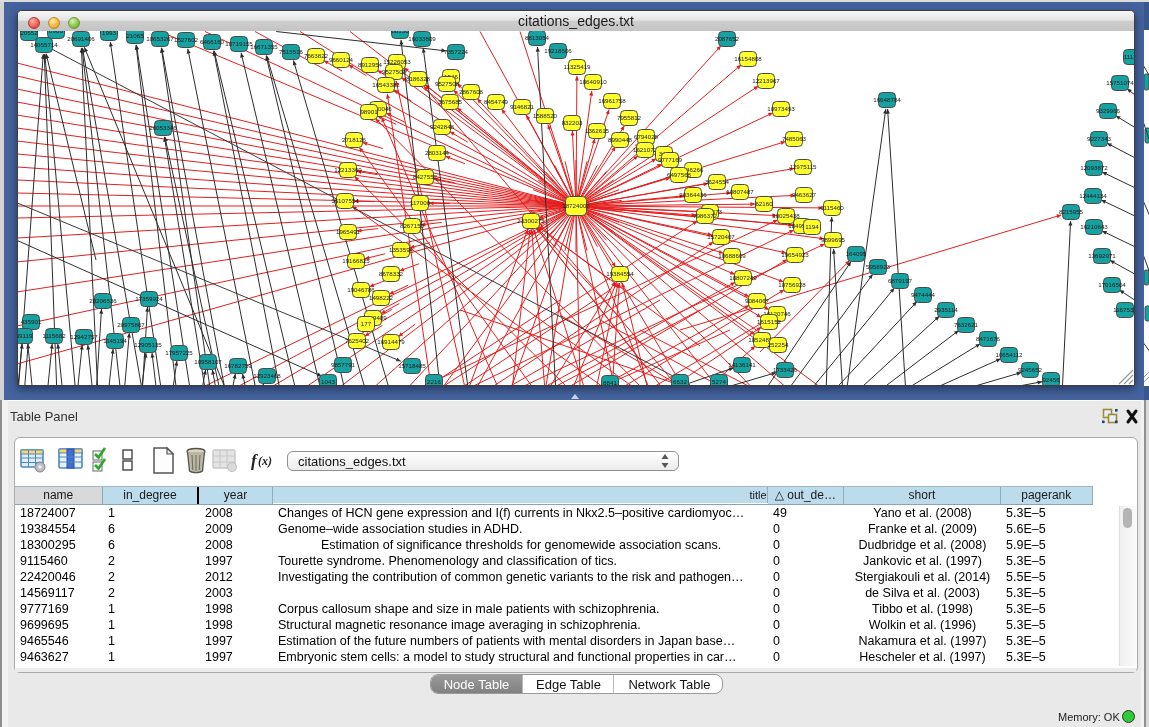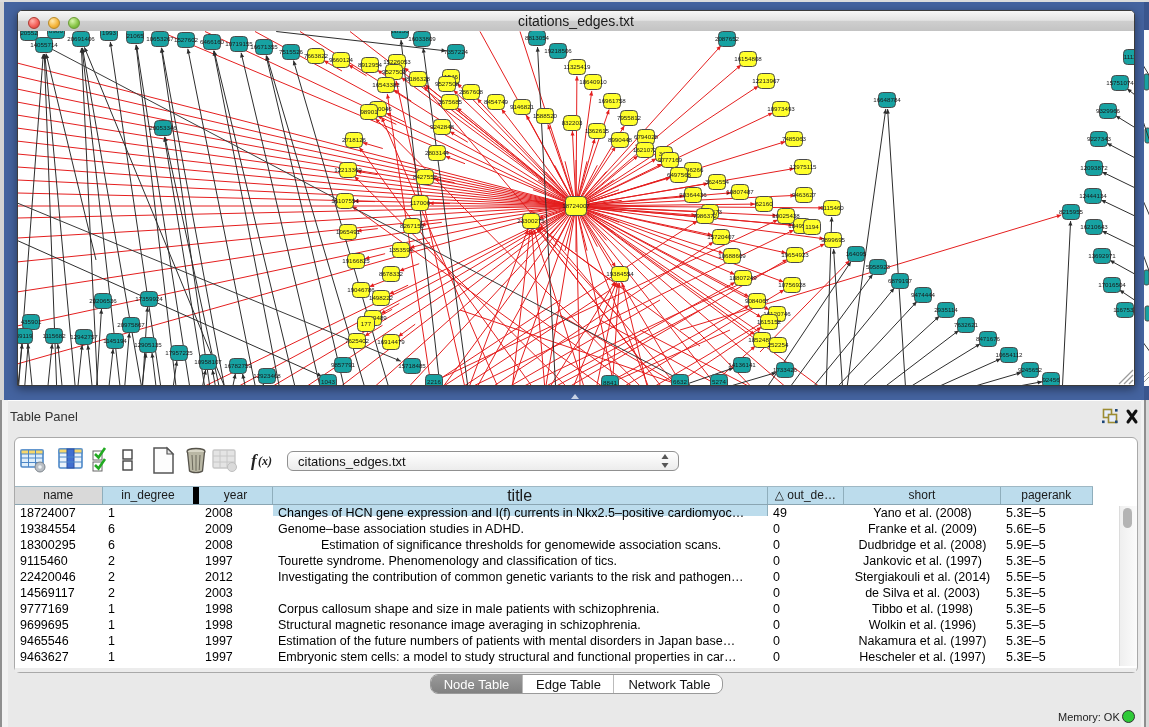--- a/index.html
+++ b/index.html
@@ -871,43 +871,43 @@
   <div class="abs" style="left:10px;top:0;font-size:13px;color:#111;line-height:20px;">citations_edges.txt</div>
   <svg width="12" height="16" viewBox="0 0 12 16" style="position:absolute;right:7px;top:1px;">
     <path d="M6 1 L9.5 6 H2.5 Z" fill="#555"></path>
     <path d="M6 15 L9.5 10 H2.5 Z" fill="#555"></path>
   </svg>
 </div>
 
 <div class="abs" style="left:15px;top:483px;width:1121px;height:185px;background:#fff;"></div>
 
 <div style="position:absolute;left:15px;top:486px;width:87.5px;height:19px;background:#d9d9d9;border-right:1px solid #8faebc;box-sizing:border-box;font-size:12px;color:#1a1a1a;text-align:center;line-height:19px;">name</div>
-<div style="position:absolute;left:102.5px;top:486px;width:96.9px;height:19px;background:#bcdcec;border-right:6px solid #000000;box-sizing:border-box;font-size:12px;color:#1a1a1a;text-align:center;line-height:19px;">in_degree</div>
+<div style="position:absolute;left:102.5px;top:486px;width:96.9px;height:19px;background:#bcdcec;border-right:2px solid #000000;box-sizing:border-box;font-size:12px;color:#1a1a1a;text-align:center;line-height:19px;">in_degree</div>
 <div style="position:absolute;left:199.4px;top:486px;width:73.2px;height:19px;background:#bcdcec;border-right:1px solid #8faebc;box-sizing:border-box;font-size:12px;color:#1a1a1a;text-align:center;line-height:19px;">year</div>
-<div style="position:absolute;left:272.6px;top:486px;width:495.0px;height:30px;background:#bcdcec;border-right:1px solid #8faebc;box-sizing:border-box;font-size:16px;color:#1a1a1a;text-align:center;line-height:19px;">title</div>
+<div style="position:absolute;left:272.6px;top:486px;width:495.0px;height:17px;background:#bcdcec;border-right:1px solid #8faebc;box-sizing:border-box;font-size:11px;color:#1a1a1a;text-align:right;line-height:19px;">title</div>
 <div style="position:absolute;left:767.6px;top:486px;width:76.4px;height:19px;background:#bcdcec;border-right:1px solid #8faebc;box-sizing:border-box;font-size:12px;color:#1a1a1a;text-align:center;line-height:19px;">△ out_de…</div>
 <div style="position:absolute;left:844px;top:486px;width:156.8px;height:19px;background:#bcdcec;border-right:1px solid #8faebc;box-sizing:border-box;font-size:12px;color:#1a1a1a;text-align:center;line-height:19px;">short</div>
 <div style="position:absolute;left:1000.8px;top:486px;width:91.9px;height:19px;background:#bcdcec;border-right:1px solid #8faebc;box-sizing:border-box;font-size:12px;color:#1a1a1a;text-align:center;line-height:19px;">pagerank</div>
 <div class="abs" style="left:15px;top:486px;width:1078px;height:1px;background:#9fb8c4;"></div>
 <div class="abs" style="left:15px;top:504px;width:1078px;height:1px;background:#8aa5b2;"></div>
 
 <div style="position:absolute;top:506px;left:0;width:1149px;height:16px;font-size:12.5px;color:#000;">
     <div style="position:absolute;left:20px;">18724007</div>
     <div style="position:absolute;left:108px;">1</div>
     <div style="position:absolute;left:205px;">2008</div>
     <div style="position:absolute;left:278px;width:486px;overflow:hidden;white-space:nowrap;">Changes of HCN gene expression and I(f) currents in Nkx2.5–positive cardiomyoc…</div>
     <div style="position:absolute;left:773px;">49</div>
     <div style="position:absolute;left:844px;width:157px;text-align:center;white-space:nowrap;">Yano et al. (2008)</div>
     <div style="position:absolute;left:1006px;">5.3E–5</div>
   </div>
 <div style="position:absolute;top:522px;left:0;width:1149px;height:16px;font-size:12.5px;color:#000;">
     <div style="position:absolute;left:20px;">19384554</div>
     <div style="position:absolute;left:108px;">6</div>
     <div style="position:absolute;left:205px;">2009</div>
-    <div style="position:absolute;left:278px;width:486px;overflow:hidden;white-space:nowrap;">Genome–base association studies in ADHD.</div>
+    <div style="position:absolute;left:278px;width:486px;overflow:hidden;white-space:nowrap;">Genome–wide association studies in ADHD.</div>
     <div style="position:absolute;left:773px;">0</div>
     <div style="position:absolute;left:844px;width:157px;text-align:center;white-space:nowrap;">Franke et al. (2009)</div>
     <div style="position:absolute;left:1006px;">5.6E–5</div>
   </div>
 <div style="position:absolute;top:538px;left:0;width:1149px;height:16px;font-size:12.5px;color:#000;padding-left:20px;">
     <div style="position:absolute;left:20px;">18300295</div>
     <div style="position:absolute;left:108px;">6</div>
     <div style="position:absolute;left:205px;">2008</div>
     <div style="position:absolute;left:278px;width:486px;overflow:hidden;white-space:nowrap;text-align:center;">Estimation of significance thresholds for genomewide association scans.</div>
     <div style="position:absolute;left:773px;">0</div>

